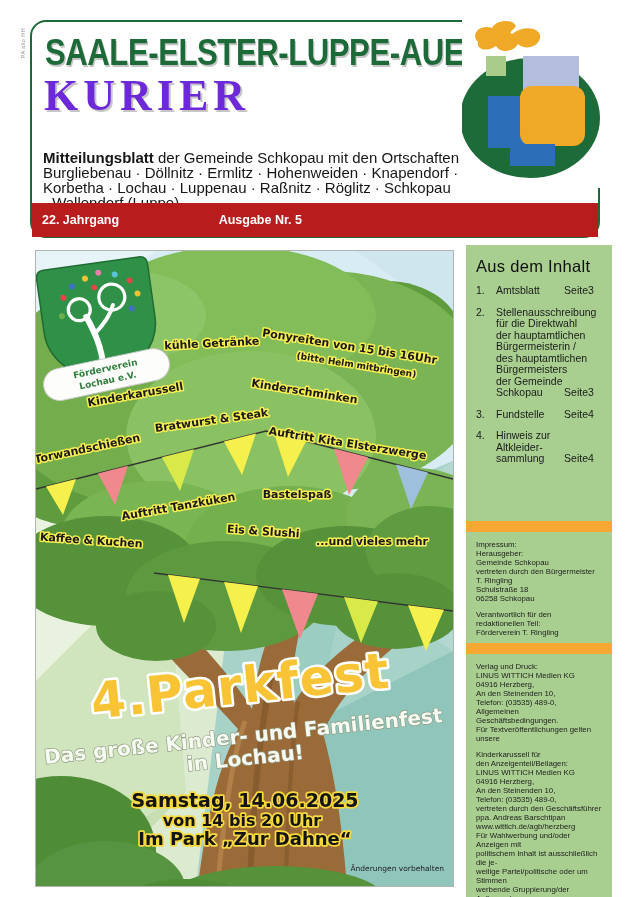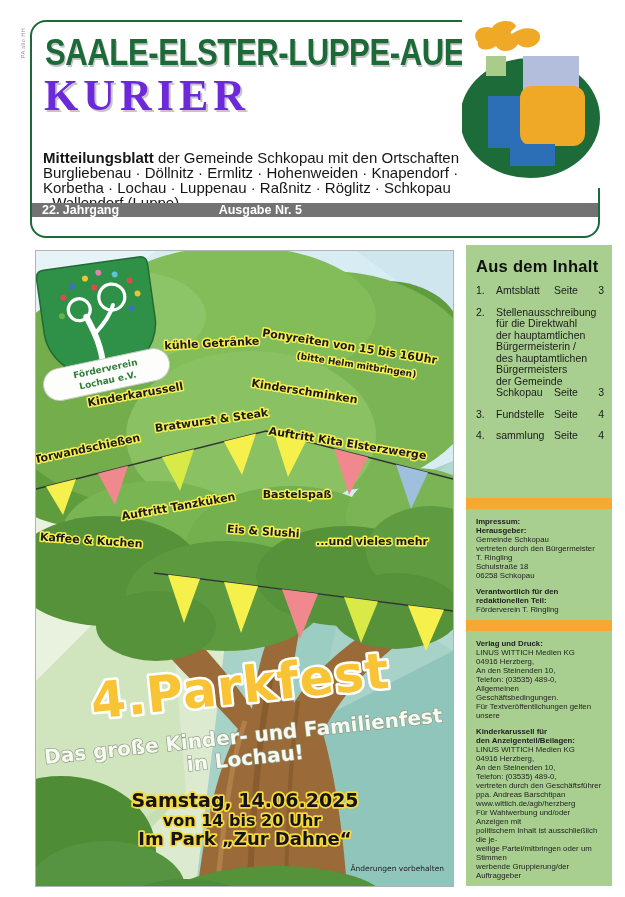--- a/index.html
+++ b/index.html
@@ -28,22 +28,22 @@
     font-family:Liberation Serif, serif;
     font-weight:bold;font-size:44px;letter-spacing:5px;
     text-shadow:2px 2px 0 rgba(90,90,90,.35);
   }
   .subtitle{
     position:absolute;left:43px;top:150px;width:416px;
     font-size:15px;line-height:15px;color:#161616;
   }
   .subtitle b{font-weight:bold;}
   .issue-bar{
-    position:absolute;left:32px;top:203px;width:566px;height:14px;
-    background:#737373;color:#ffffff;display:flex;align-items:center;
+    position:absolute;left:32px;top:203px;width:566px;height:34px;
+    background:#b91c1c;color:#ffffff;display:flex;align-items:center;
     font-weight:bold;font-size:12.5px;box-sizing:border-box;padding:0 10px;
   }
   .issue-bar .c{flex:1;text-align:center;}
   .issue-bar .l,.issue-bar .r{width:130px;}
   .issue-bar .r{text-align:right;}
   .logo-box{position:absolute;left:462px;top:12px;width:150px;height:176px;background:#ffffff;}
   
   .poster{
     position:absolute;left:35px;top:250px;width:417px;height:635px;
     border:1px solid #b3b3b3;box-sizing:content-box;
@@ -69,28 +69,28 @@
     font-family:"DejaVu Sans",sans-serif;font-weight:bold;
     fill:#141414;stroke:#f6d93e;stroke-width:3.5px;paint-order:stroke;
     stroke-linejoin:round;text-anchor:middle;
   }
   .pdisc{font-family:"DejaVu Sans",sans-serif;font-size:7.5px;fill:#222;text-anchor:end;}
   .crest-text{font-family:"DejaVu Sans",sans-serif;font-weight:bold;font-size:9px;fill:#2e7d3a;text-anchor:middle;}
   
   .sidebar{position:absolute;left:466px;top:245px;width:146px;background:#a9cf90;}
   .bar-orange{height:11px;background:#f6a832;}
   .toc{padding:12px 8px 46px 10px;}
-  .toc-title{font-size:16.5px;font-weight:bold;color:#101010;letter-spacing:.3px;margin-bottom:9px;}
+  .toc-title{font-size:16.5px;font-weight:normal;color:#101010;letter-spacing:.3px;margin-bottom:9px;}
   .toc-item{display:flex;margin-bottom:10px;font-size:10.5px;line-height:11.5px;color:#1a1a1a;}
   .toc-num{width:20px;flex:none;}
   .toc-body{flex:1;}
   .toc-last{display:flex;justify-content:space-between;}
-  .toc-page{display:flex;width:50px;flex:none;justify-content:space-between;}
+  .toc-page{display:flex;width:50px;flex:none;justify-content:center;}
   .imp,.verlag{padding:8px 9px 6px 10px;font-size:7.8px;line-height:9px;color:#1d1d1d;}
-  .imp b,.verlag b{font-weight:bold;}
+  .imp b,.verlag b{font-weight:normal;}
   .gap{height:7px;}
 </style>
 </head>
 <body>
 
 <div class="print-mark">PA alio HH</div>
 <div class="header-border"></div>
 <div class="title-line">SAALE-ELSTER-LUPPE-AUEN</div>
 <div class="title-main">KURIER</div>
 <div class="subtitle"><b>Mitteilungsblatt</b><span> der Gemeinde Schkopau mit den Ortschaften Burgliebenau · Döllnitz · Ermlitz · Hohenweiden · Knapendorf · Korbetha · Lochau · Luppenau · Raßnitz · Röglitz · Schkopau · Wallendorf (Luppe)</span></div>
@@ -273,20 +273,24 @@
               <span>Seite</span>
               <span>4</span>
             </span>
         </div>
       </div>
     </div>
 
     <div class="toc-item">
       <div class="toc-num">4.</div>
       <div class="toc-body">
+        <div>
+            <div class="toc-line">Hinweis zur</div>
+            <div class="toc-line">Altkleider-</div>
+          </div>
         <div class="toc-last">
           <span>sammlung</span>
           <span class="toc-page">
               <span>Seite</span>
               <span>4</span>
             </span>
         </div>
       </div>
     </div>
   </div>
@@ -327,18 +331,18 @@
     <div>
         <div>LINUS WITTICH Medien KG</div>
         <div>04916 Herzberg,</div>
         <div>An den Steinenden 10,</div>
         <div>Telefon: (03535) 489-0,</div>
         <div>vertreten durch den Geschäftsführer</div>
         <div>ppa. Andreas Barschtipan</div>
         <div>www.wittich.de/agb/herzberg</div>
         <div>Für Wahlwerbung und/oder Anzeigen mit</div>
         <div>politischem Inhalt ist ausschließlich die je-</div>
-        <div>weilige Partei/mitbringen oder um Stimmen</div>
+        <div>weilige Partei/politische oder um Stimmen</div>
         <div>werbende Gruppierung/der Auftraggeber</div>
       </div>
   </div>
 
 </div>
 
 </body></html>

